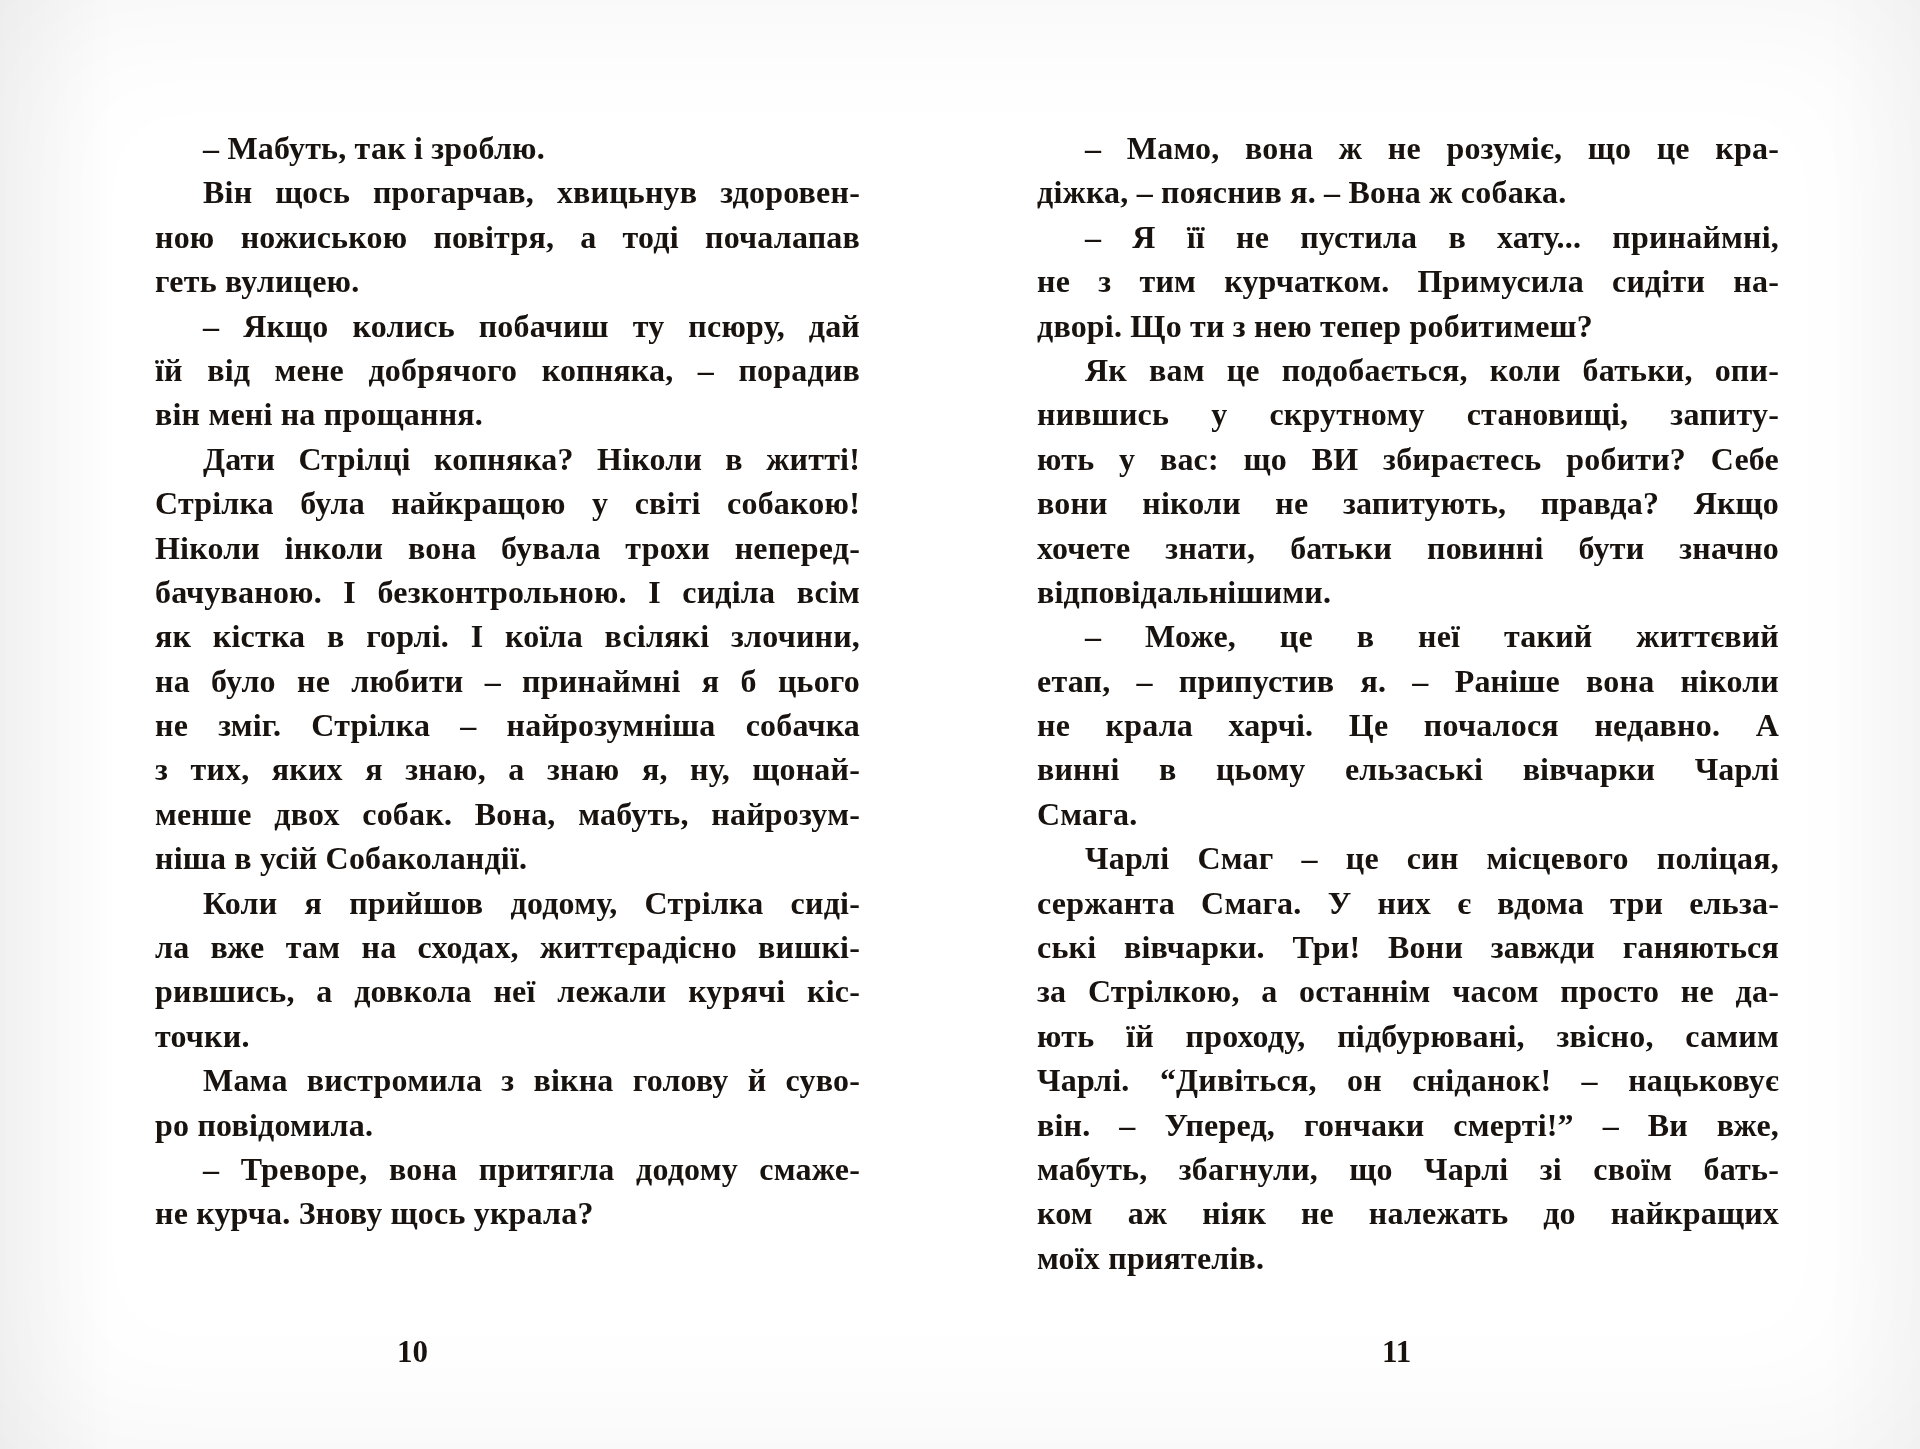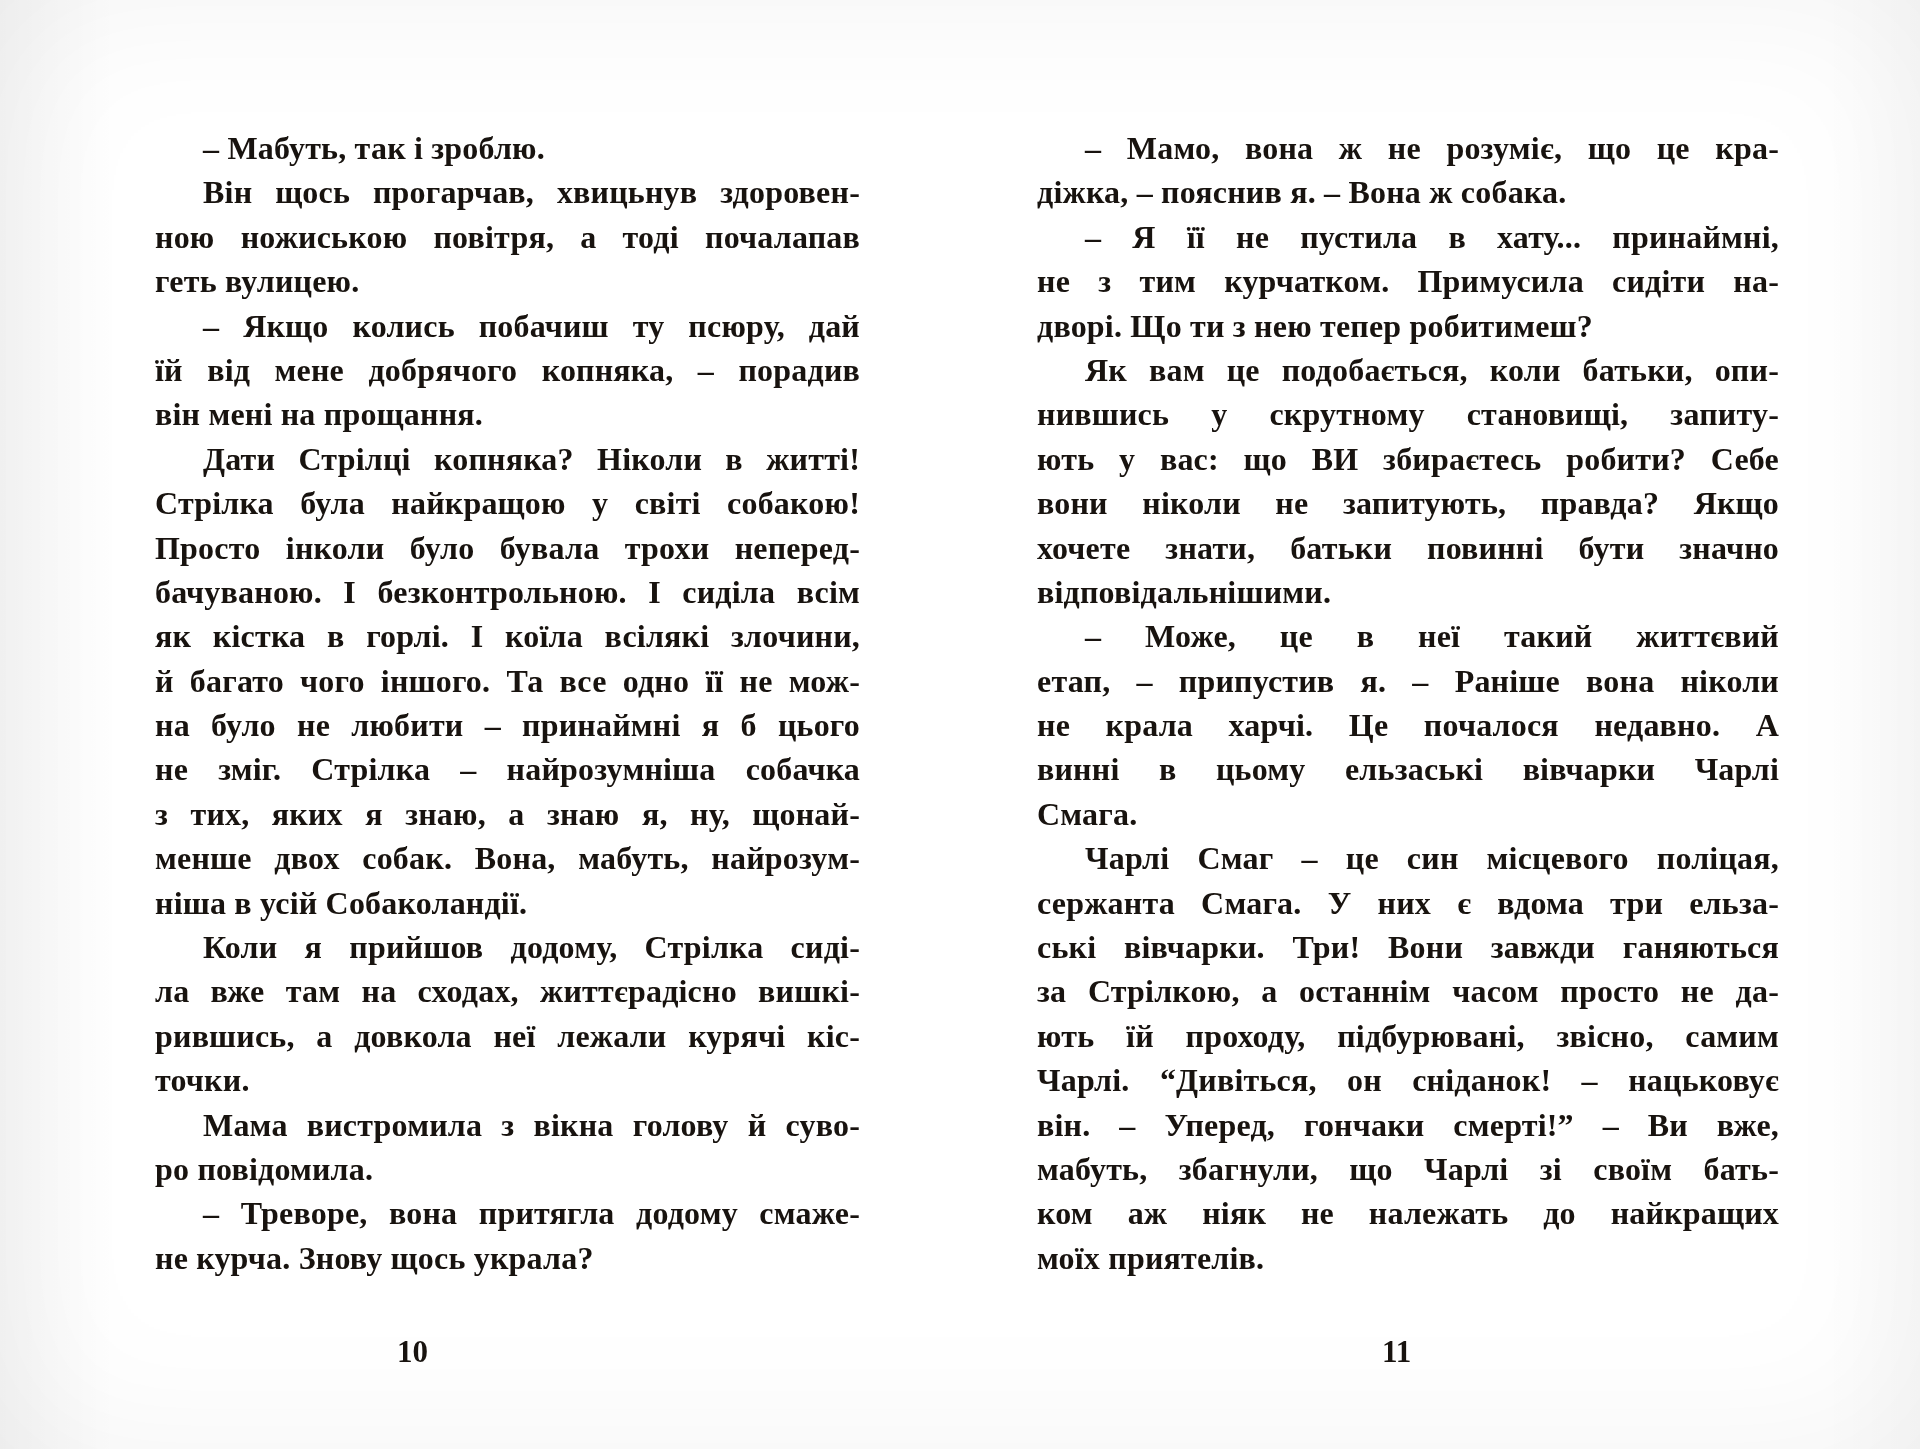--- a/index.html
+++ b/index.html
@@ -70,24 +70,23 @@
     <div class="text-block" id="text-block-0">
         <div class="line indent para-end">– Мабуть, так і зроблю.</div>
         <div class="line indent">Він щось прогарчав, хвицьнув здоровен-</div>
         <div class="line">ною ножиською повітря, а тоді почалапав</div>
         <div class="line para-end">геть вулицею.</div>
         <div class="line indent">– Якщо колись побачиш ту псюру, дай</div>
         <div class="line">їй від мене добрячого копняка, – порадив</div>
         <div class="line para-end">він мені на прощання.</div>
         <div class="line indent">Дати Стрілці копняка? Ніколи в житті!</div>
         <div class="line">Стрілка була найкращою у світі собакою!</div>
-        <div class="line">Просто інколи було бувала трохи неперед-</div>
+        <div class="line">Ніколи інколи вона бувала трохи неперед-</div>
         <div class="line">бачуваною. І безконтрольною. І сиділа всім</div>
         <div class="line">як кістка в горлі. І коїла всілякі злочини,</div>
-        <div class="line">й багато чого іншого. Та все одно її не мож-</div>
         <div class="line">на було не любити – принаймні я б цього</div>
         <div class="line">не зміг. Стрілка – найрозумніша собачка</div>
         <div class="line">з тих, яких я знаю, а знаю я, ну, щонай-</div>
         <div class="line">менше двох собак. Вона, мабуть, найрозум-</div>
         <div class="line para-end">ніша в усій Собаколандії.</div>
         <div class="line indent">Коли я прийшов додому, Стрілка сиді-</div>
         <div class="line">ла вже там на сходах, життєрадісно вишкі-</div>
         <div class="line">рившись, а довкола неї лежали курячі кіс-</div>
         <div class="line para-end">точки.</div>
         <div class="line indent">Мама вистромила з вікна голову й суво-</div>

